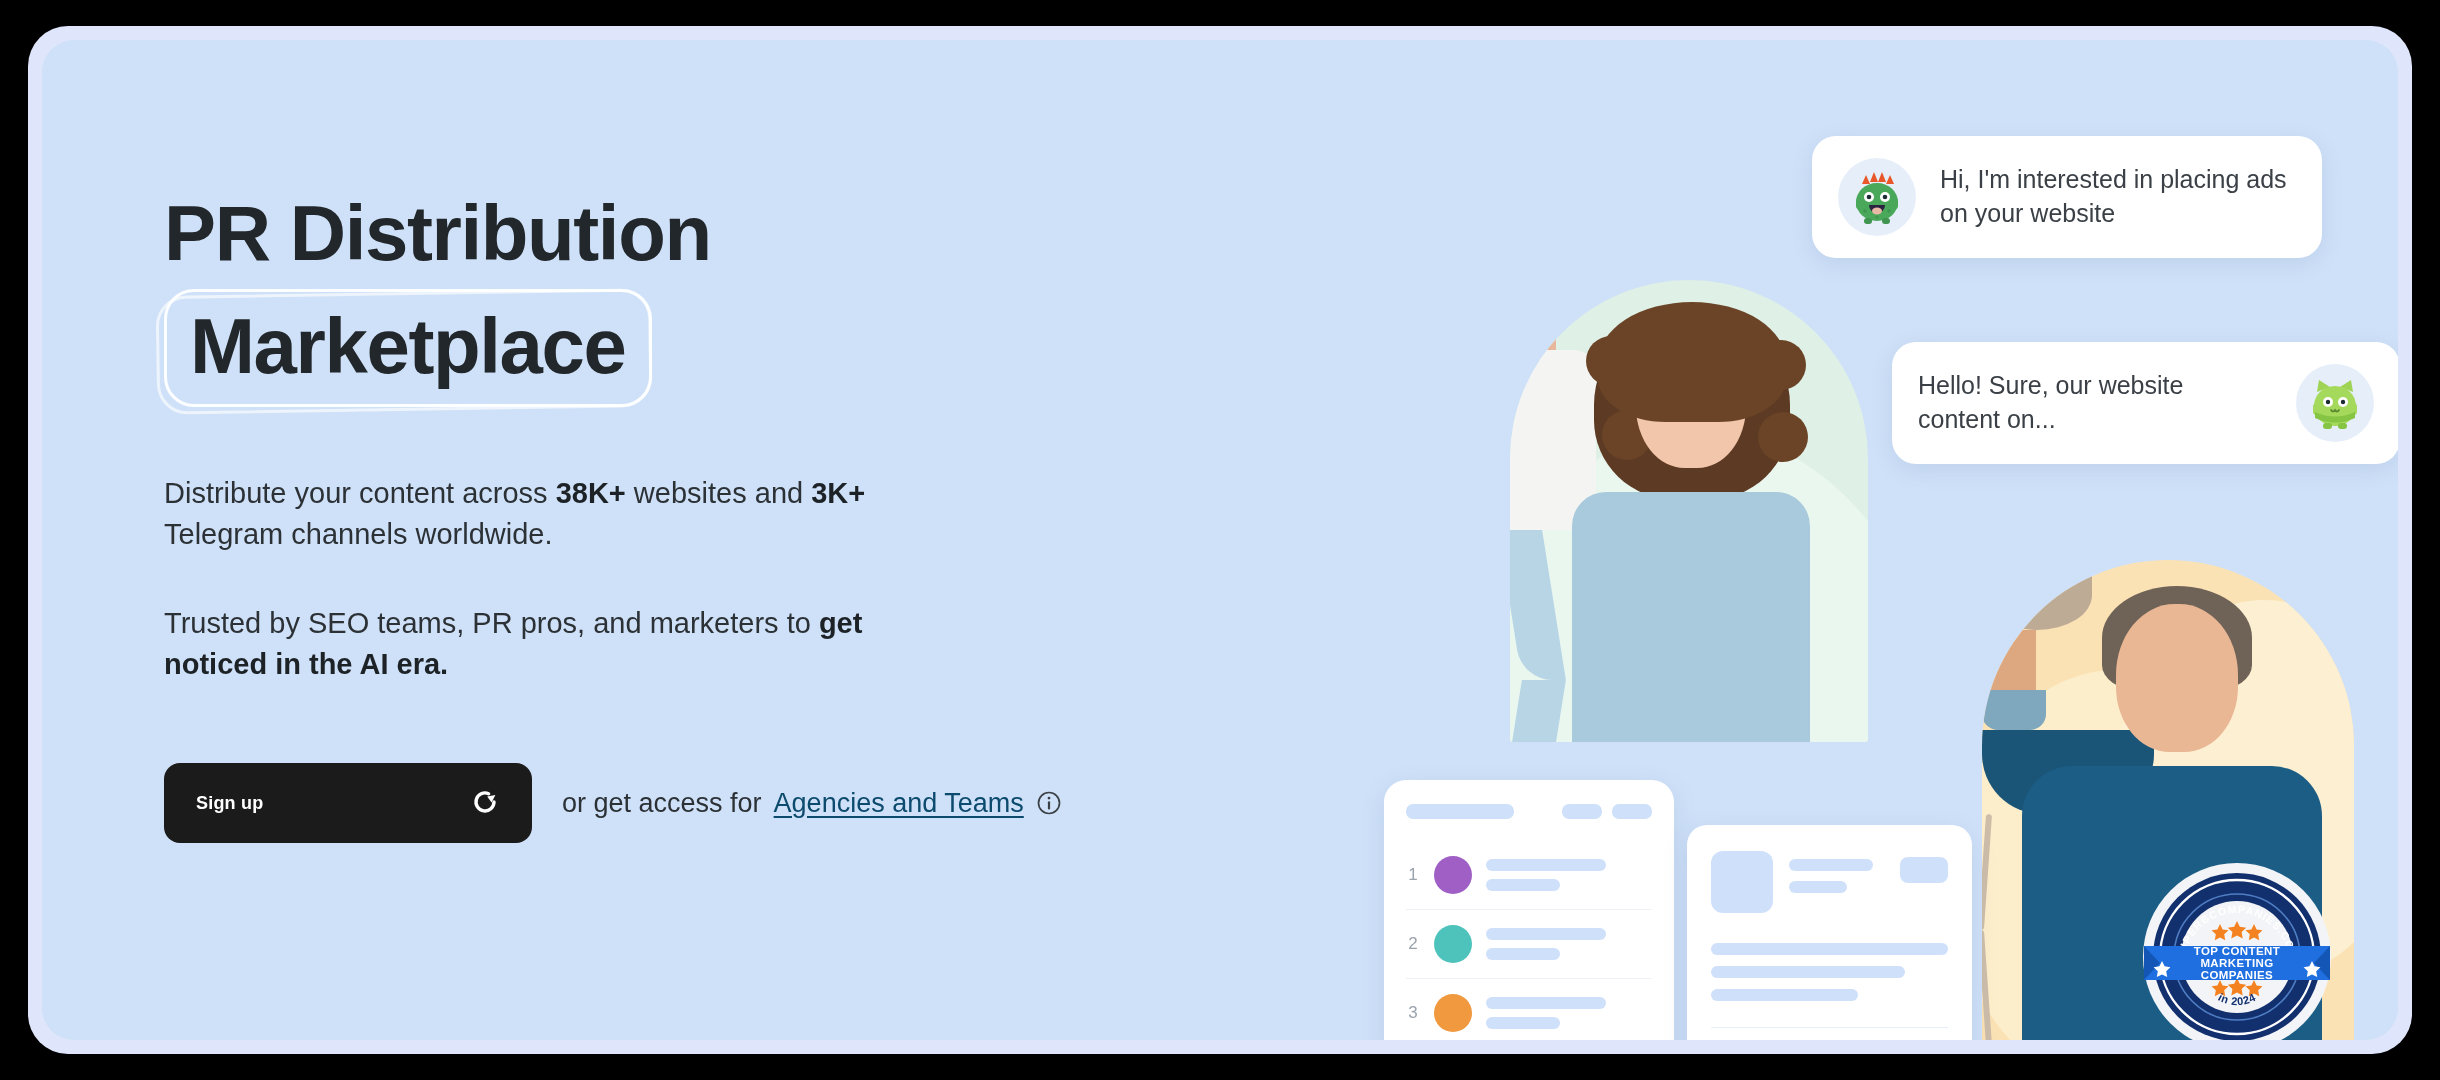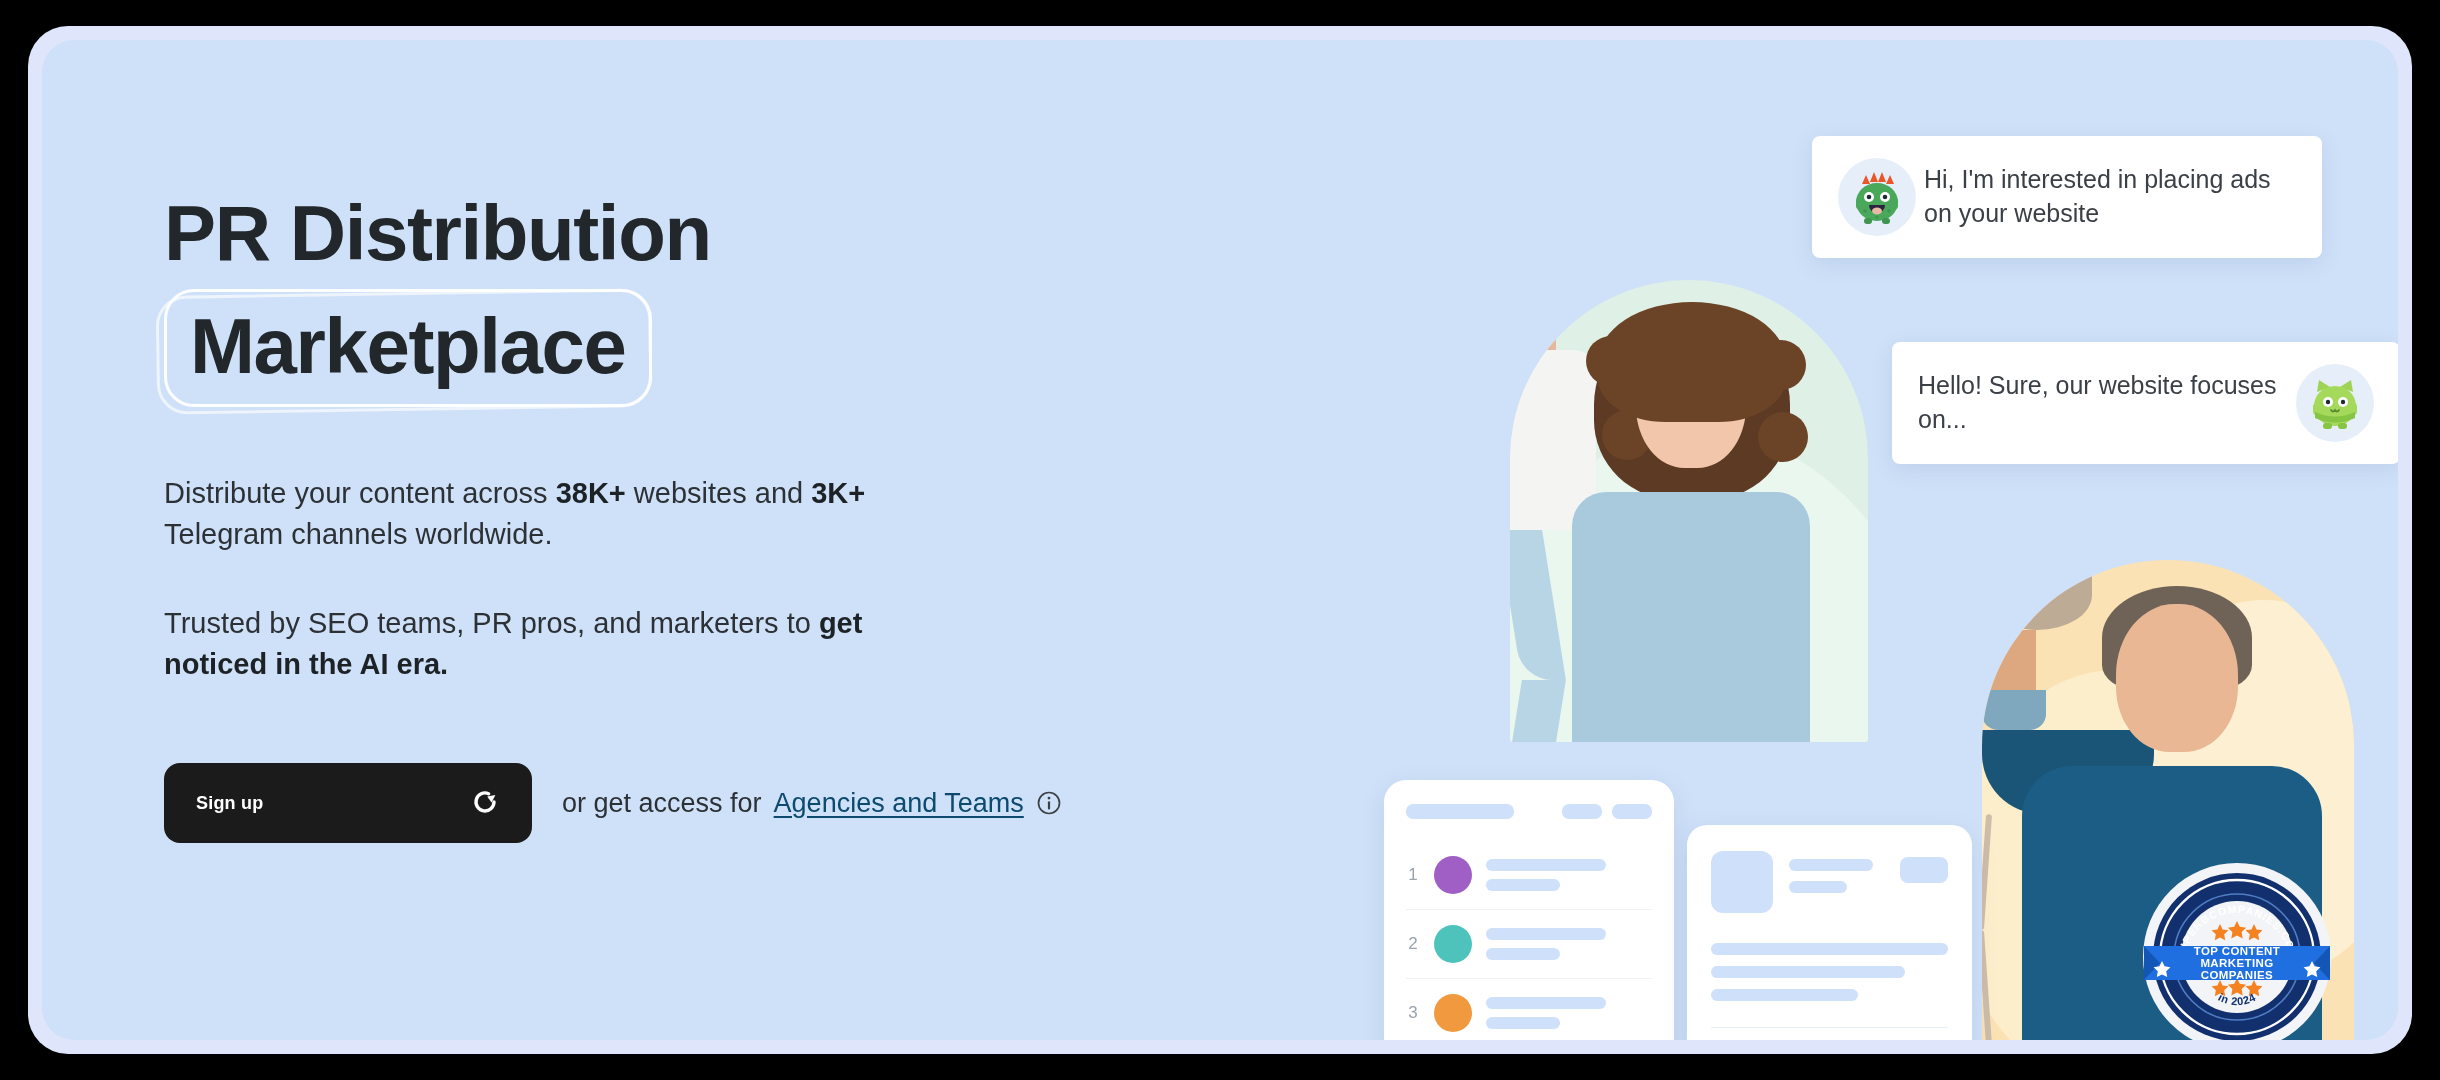--- a/index.html
+++ b/index.html
@@ -205,24 +205,24 @@
   #man-fig .m-body { left: 40px; top: 206px; width: 300px; height: 284px; background: #1c5d85; border-radius: 50px 50px 0 0; }
   #man-fig .m-hood { left: 108px; top: 196px; width: 172px; height: 84px; background: #1a5578; border-radius: 0 0 60px 60px; }
   #man-fig .m-tee { left: 160px; top: 212px; width: 64px; height: 40px; background: #7fa7bd; border-radius: 0 0 16px 16px; }
   #man-fig .m-string-l { left: 152px; top: 240px; width: 6px; height: 116px; background: #cdbda9; border-radius: 4px; transform: rotate(4deg); }
   #man-fig .m-string-r { left: 232px; top: 240px; width: 6px; height: 116px; background: #cdbda9; border-radius: 4px; transform: rotate(-4deg); }
 
   
   .chat-bubble {
     position: absolute;
     background: #ffffff;
-    border-radius: 8px;
+    border-radius: 24px;
     display: flex;
     align-items: center;
-    gap: 8px;
+    gap: 24px;
     padding: 22px 26px;
     box-shadow: 0 6px 22px rgba(70,100,160,.12);
   }
   .chat-bubble .sketch-edge {
     position: absolute; inset: -7px -5px;
     border-radius: 34px;
     background: rgba(255,255,255,.45);
     transform: rotate(-1.1deg);
     z-index: -1;
   }
@@ -407,21 +407,21 @@
               <circle cx="21" cy="47" r="1.8" fill="#3f9450"></circle>
               <circle cx="45" cy="47" r="1.8" fill="#3f9450"></circle>
               <circle cx="33" cy="53" r="1.6" fill="#3f9450"></circle>
             </svg>
           </span>
           <span class="chat-text">Hi, I'm interested in placing ads on your website</span>
         </div>
 
         <div class="chat-bubble" id="bubble-2">
           <span class="sketch-edge"></span>
-          <span class="chat-text">Hello! Sure, our website focuses on...</span>
+          <span class="chat-text">Hello! Sure, our website content on...</span>
           <span class="avatar-wrap">
             <svg width="66" height="66" viewBox="0 0 66 66" aria-hidden="true">
               <path d="M15 22 l2-12 11 7z" fill="#9fd356"></path>
               <path d="M51 22 l-2-12 -11 7z" fill="#9fd356"></path>
               <ellipse cx="33" cy="36" rx="21" ry="20" fill="#a5d95c"></ellipse>
               <rect x="11" y="33" width="7" height="12" rx="3.5" fill="#a5d95c"></rect>
               <rect x="48" y="33" width="7" height="12" rx="3.5" fill="#a5d95c"></rect>
               <path d="M13 42 q20 9 40 0 v6 q-20 9 -40 0z" fill="#86c443"></path>
               <rect x="21" y="53" width="9" height="6" rx="3" fill="#86c443"></rect>
               <rect x="36" y="53" width="9" height="6" rx="3" fill="#86c443"></rect>

